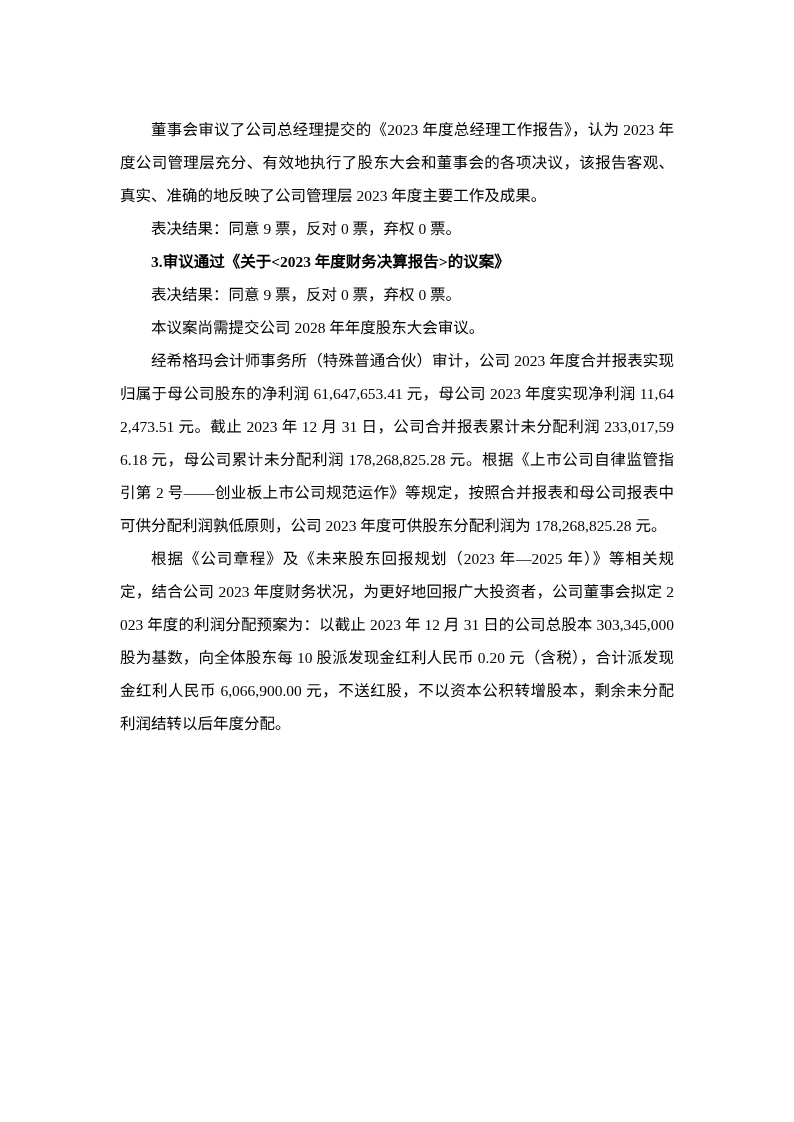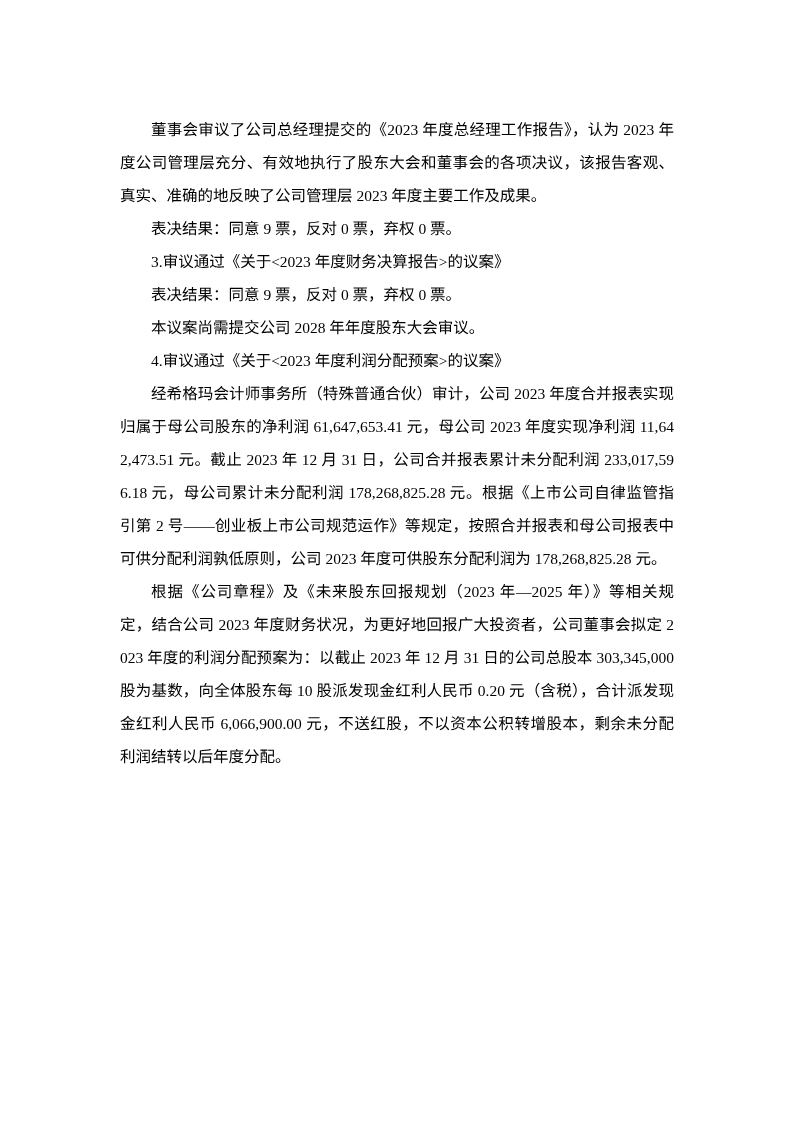--- a/index.html
+++ b/index.html
@@ -28,30 +28,29 @@
     font-size: 15.5px;
     line-height: 33px;
     color: #000000;
     text-align: justify;
     text-indent: 2em;
     font-weight: normal;
     letter-spacing: 0;
     word-break: break-all;
   }
   .heading {
-    font-weight: 400;
+    font-weight: 700;
   }
 </style>
 </head>
 <body>
 
 <div class="page">
   <main class="doc-content">
     <p class="para">董事会审议了公司总经理提交的《2023 年度总经理工作报告》，认为 2023 年度公司管理层充分、有效地执行了股东大会和董事会的各项决议，该报告客观、真实、准确的地反映了公司管理层 2023 年度主要工作及成果。</p>
     <p class="para">表决结果：同意 9 票，反对 0 票，弃权 0 票。</p>
     <h2 class="para heading">3.审议通过《关于&lt;2023 年度财务决算报告&gt;的议案》</h2>
     <p class="para">表决结果：同意 9 票，反对 0 票，弃权 0 票。</p>
     <p class="para">本议案尚需提交公司 2028 年年度股东大会审议。</p>
-    <h2 class="para heading">4.审议通过《关于&lt;2023 年度利润分配预案&gt;的议案》</h2>
     <p class="para">经希格玛会计师事务所（特殊普通合伙）审计，公司 2023 年度合并报表实现归属于母公司股东的净利润 61,647,653.41 元，母公司 2023 年度实现净利润 11,642,473.51 元。截止 2023 年 12 月 31 日，公司合并报表累计未分配利润 233,017,596.18 元，母公司累计未分配利润 178,268,825.28 元。根据《上市公司自律监管指引第 2 号——创业板上市公司规范运作》等规定，按照合并报表和母公司报表中可供分配利润孰低原则，公司 2023 年度可供股东分配利润为 178,268,825.28 元。</p>
     <p class="para">根据《公司章程》及《未来股东回报规划（2023 年—2025 年）》等相关规定，结合公司 2023 年度财务状况，为更好地回报广大投资者，公司董事会拟定 2023 年度的利润分配预案为：以截止 2023 年 12 月 31 日的公司总股本 303,345,000 股为基数，向全体股东每 10 股派发现金红利人民币 0.20 元（含税），合计派发现金红利人民币 6,066,900.00 元，不送红股，不以资本公积转增股本，剩余未分配利润结转以后年度分配。</p>
   </main>
 </div>
 
 </body></html>

